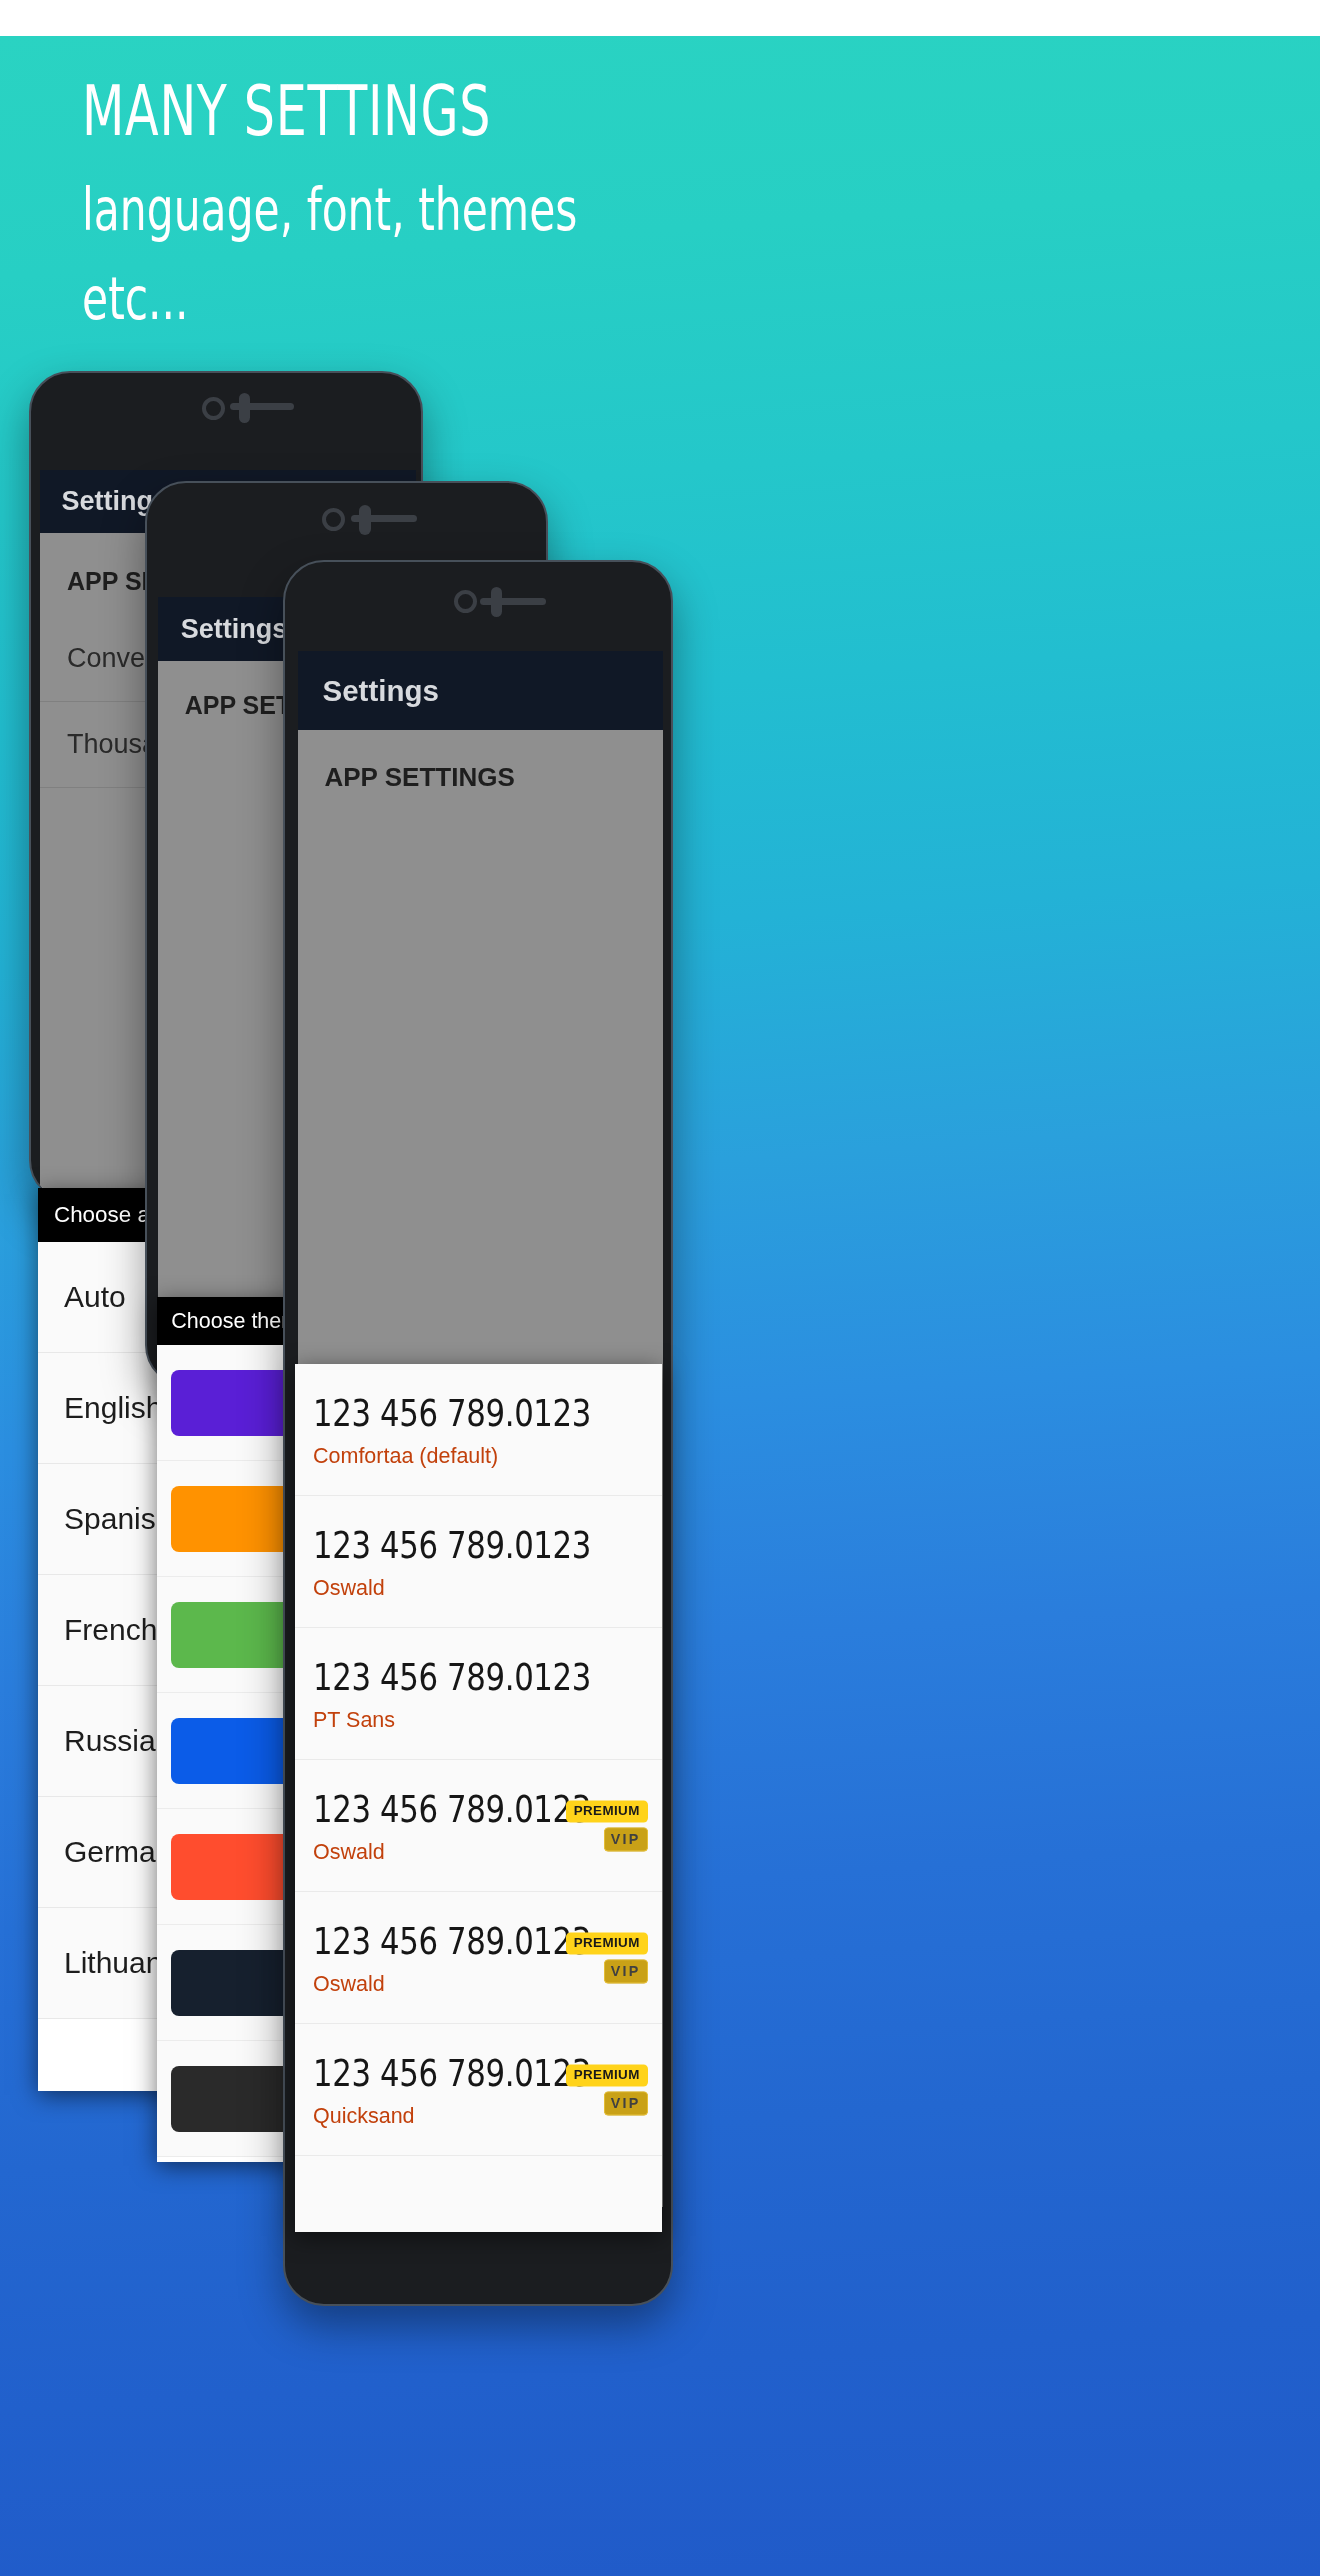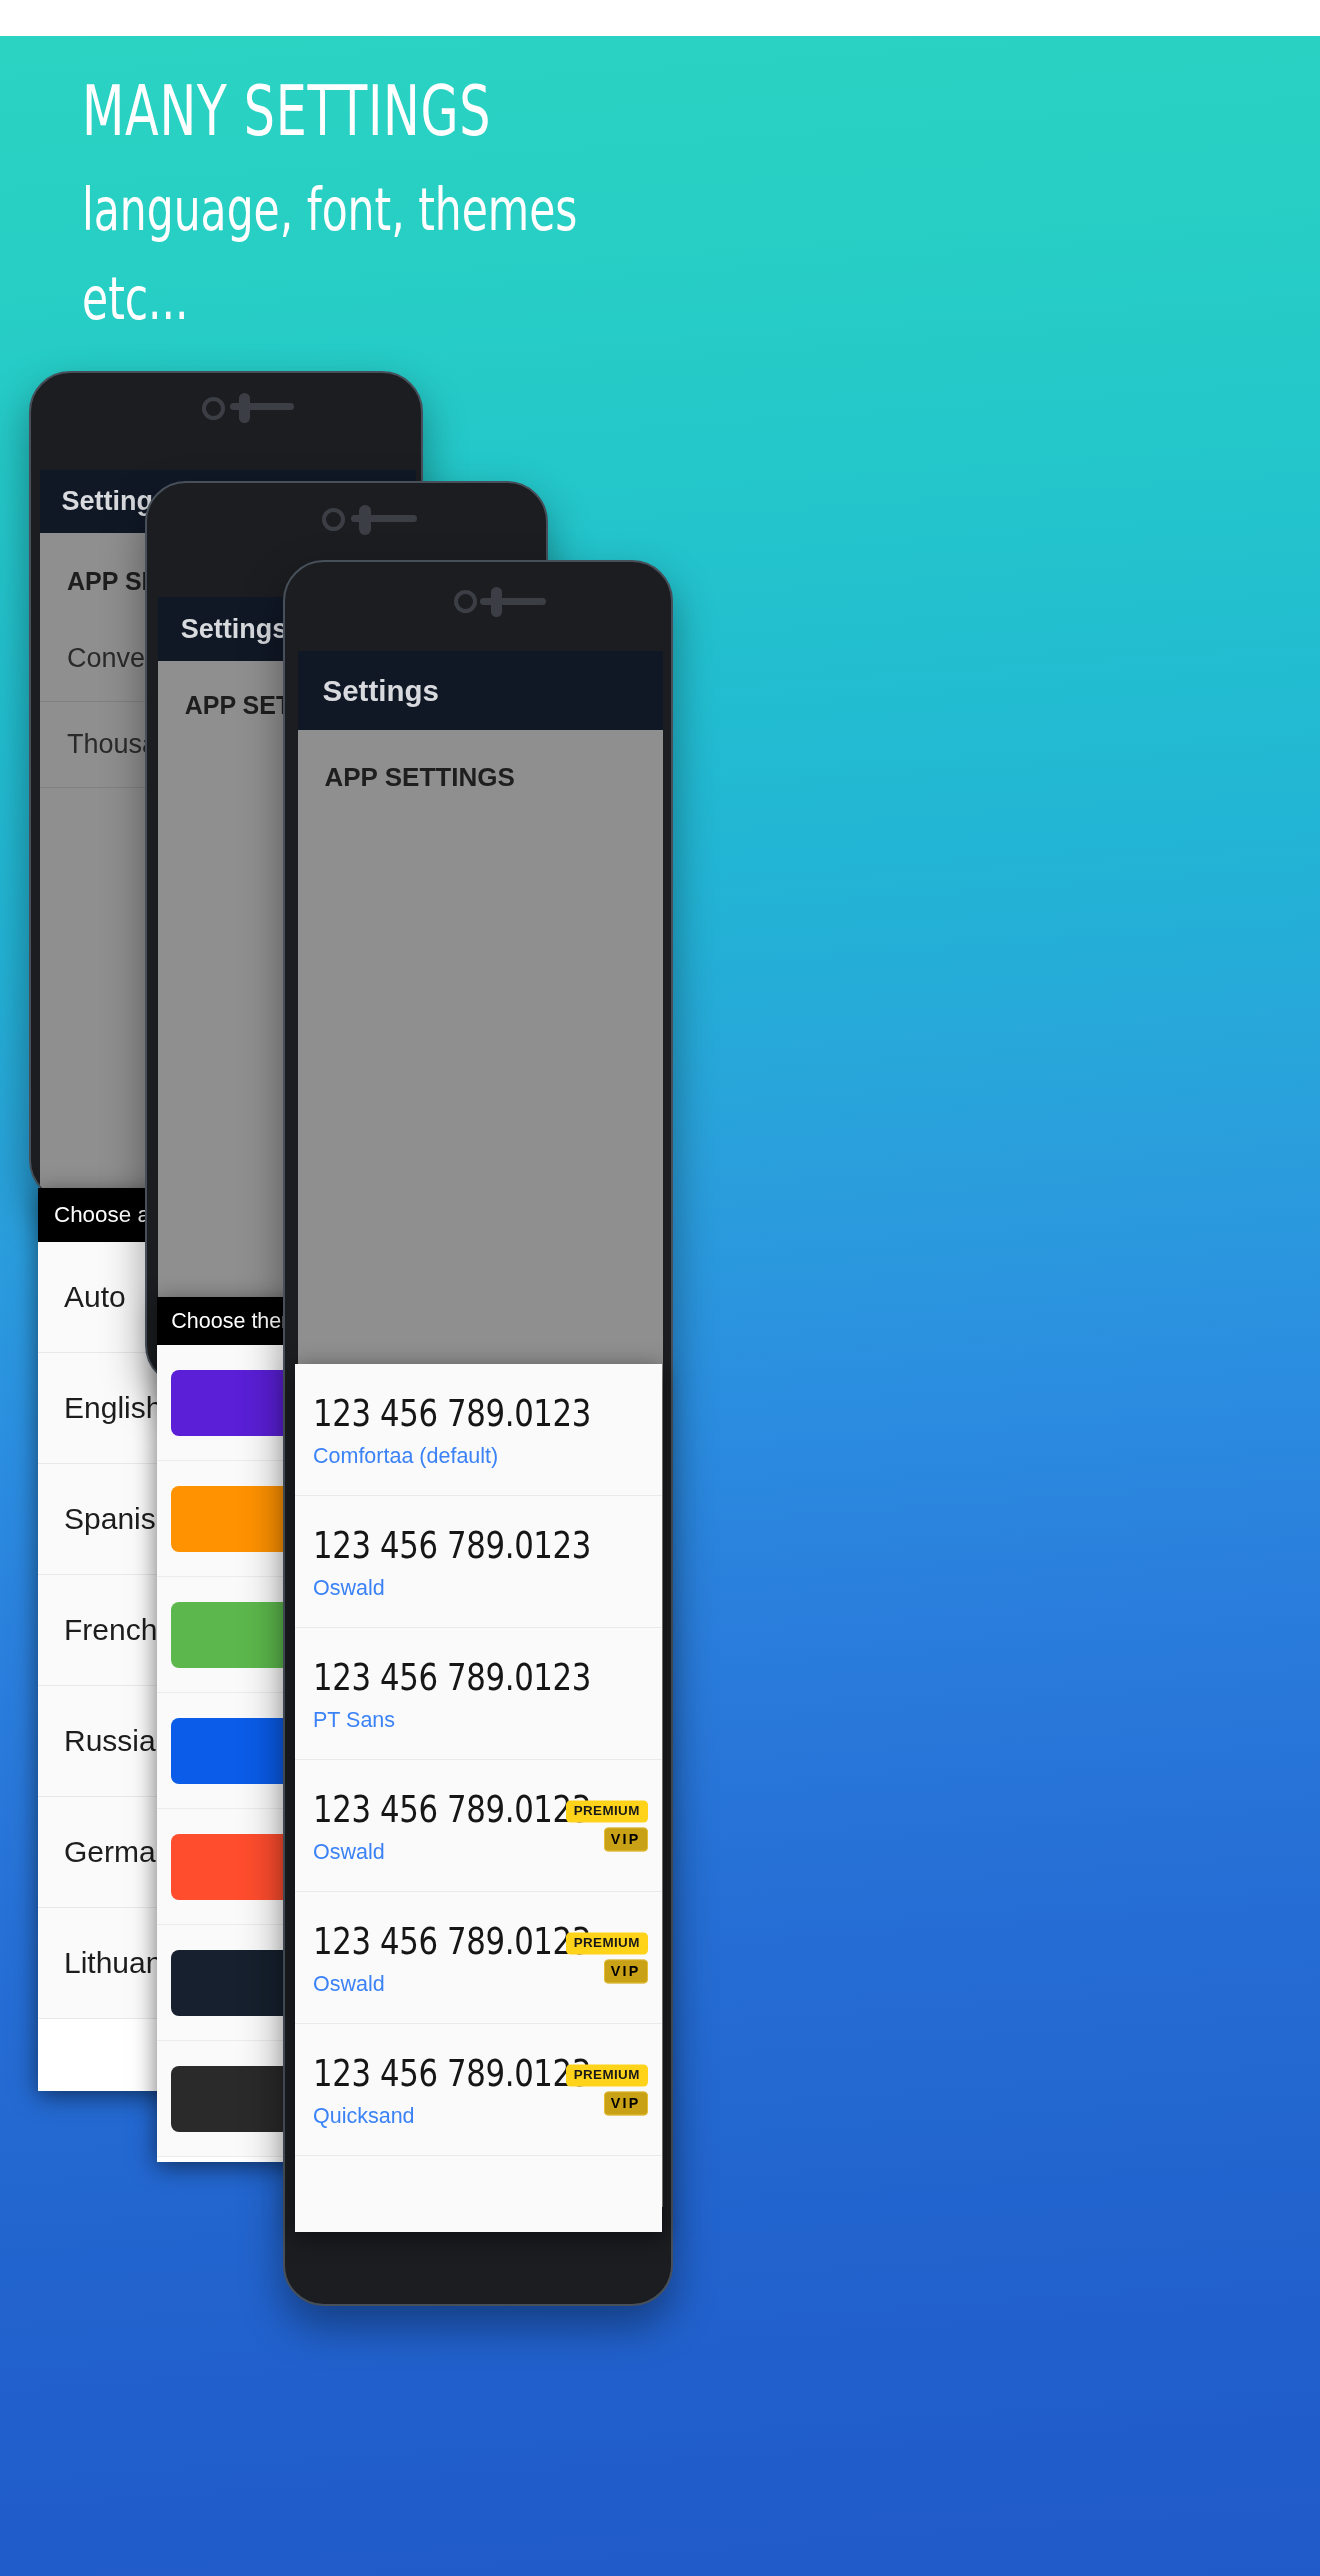--- a/index.html
+++ b/index.html
@@ -171,21 +171,21 @@
     font-family: "Liberation Sans Narrow", "DejaVu Sans Condensed", "Liberation Sans", sans-serif;
     font-size: 38px;
     color: #161616;
     letter-spacing: -0.4px;
     transform: scaleX(0.9);
     transform-origin: left center;
     white-space: nowrap;
   }
   .font-name {
     font-size: 21.5px;
-    color: #3b82f6;
+    color: #c2410c;
     margin-top: 9px;
     white-space: nowrap;
   }
   .badges {
     position: absolute;
     right: 14.3px; top: 50%;
     transform: translateY(-50%);
     display: flex; flex-direction: column;
     align-items: flex-end;
     gap: 5.4px;
@@ -195,21 +195,21 @@
     color: #1a1a1a;
     font-size: 13.4px;
     font-weight: bold;
     padding: 4.5px 8px;
     border-radius: 4.5px;
     letter-spacing: 0.4px;
     line-height: 1;
   }
   .badge-vip {
     background: #C9A117;
-    color: #000000;
+    color: #404040;
     font-size: 14.3px;
     font-weight: bold;
     padding: 4.5px 7.2px;
     border-radius: 4.5px;
     letter-spacing: 2.2px;
     line-height: 1;
     box-shadow: inset 0 0 0 0.9px #e8c23a;
   }
 </style>
 </head>

